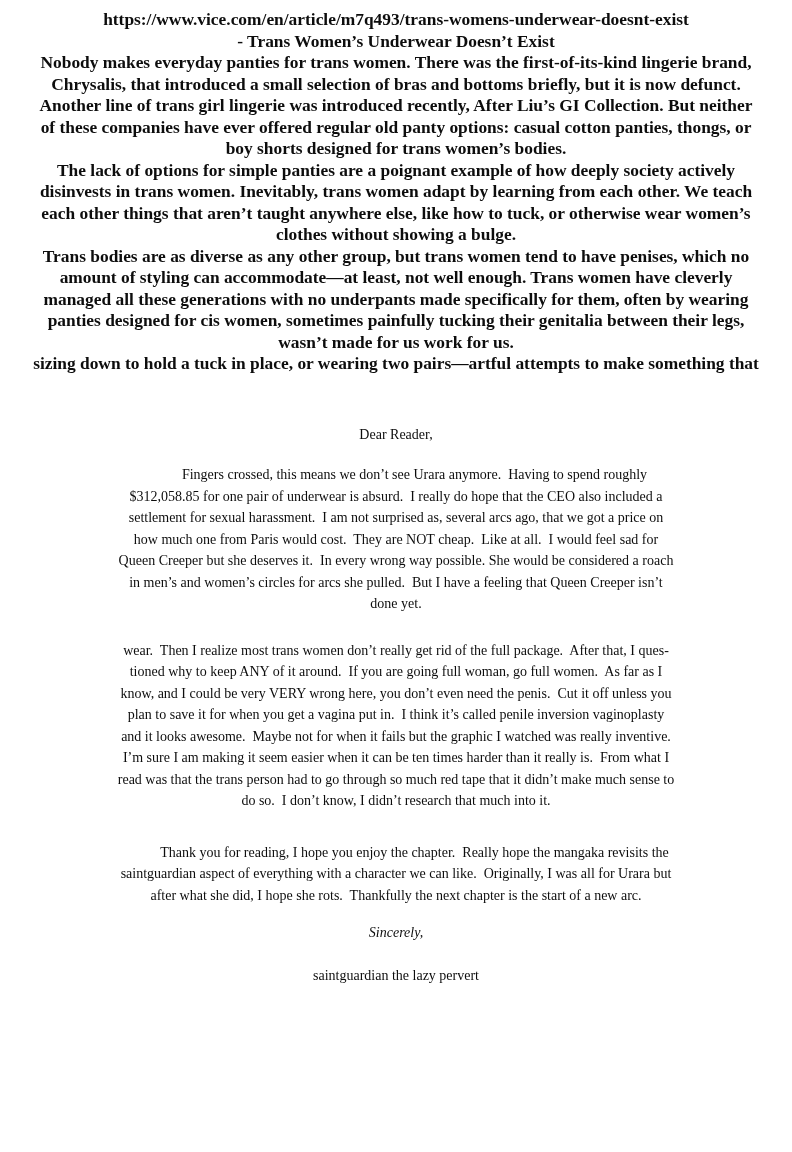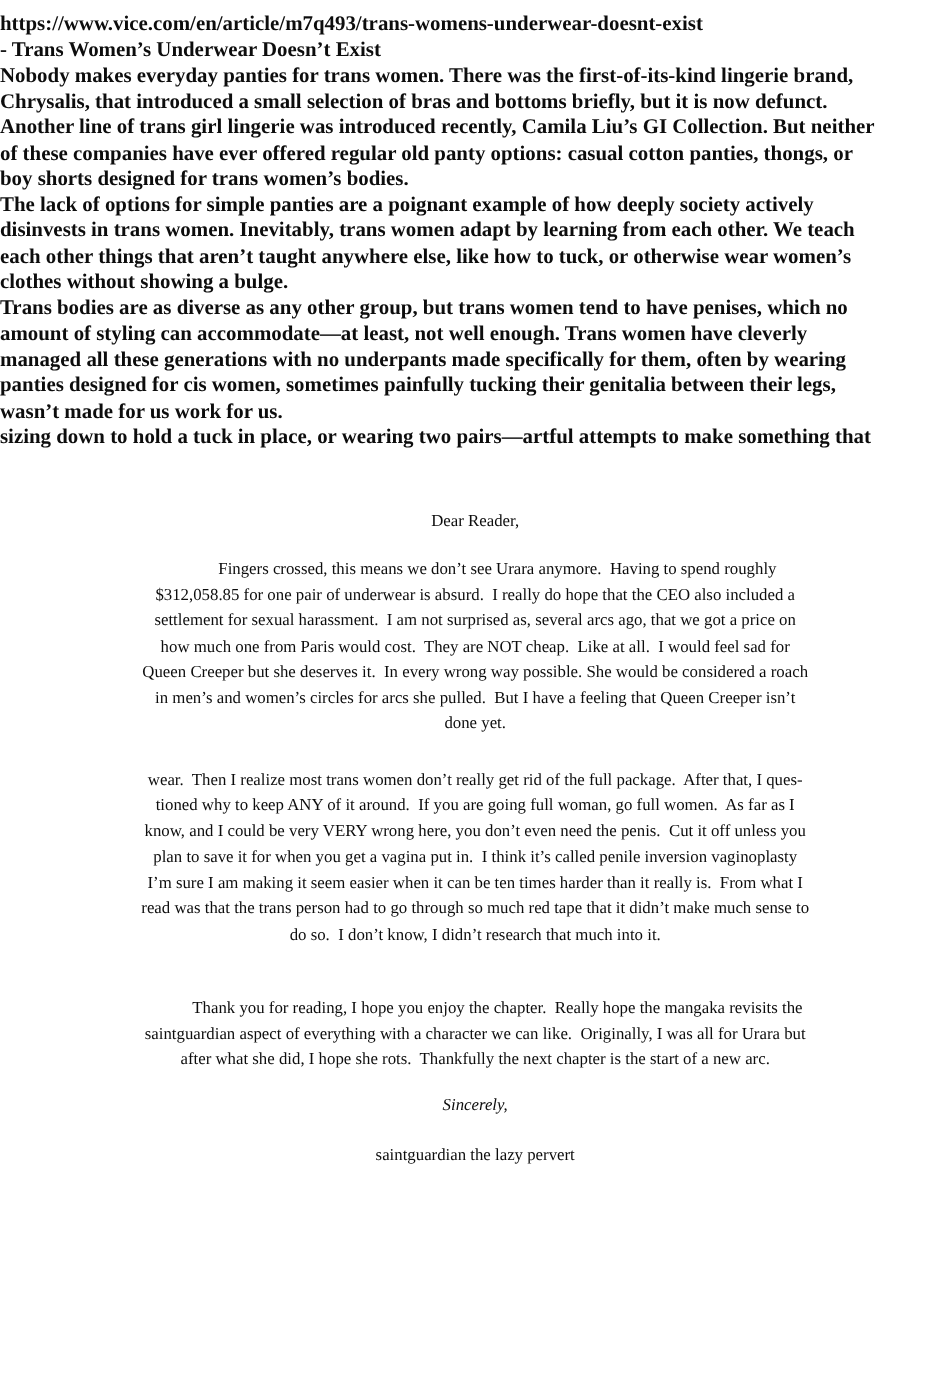--- a/index.html
+++ b/index.html
@@ -14,56 +14,57 @@
     font-family: "Liberation Serif", "DejaVu Serif", serif;
     color: #0d0d0d;
   }
   .page {
     width: 792px;
     height: 1152px;
     background: #ffffff;
   }
   .quote-block {
     padding-top: 9px;
+    text-align: center;
     font-weight: bold;
     font-size: 17.4px;
     line-height: 21.5px;
   }
   .quote-block .line {
     white-space: pre;
   }
   .letter {
     margin-left: 13px;
     margin-right: 13px;
     font-size: 14px;
     line-height: 21.5px;
     text-align: center;
   }
   .letter .line {
     white-space: pre;
   }
   .salutation { margin-top: 49px; }
   .para-1 { margin-top: 19px; }
   .para-2 { margin-top: 25px; }
-  .para-3 { margin-top: 40px; }
+  .para-3 { margin-top: 30px; }
   .indent { text-indent: 37px; }
   .closing { margin-top: 16px; font-style: italic; }
   .signature { margin-top: 21px; }
 </style>
 </head>
 <body>
 
 <div class="page">
 
   <div class="quote-block">
     <div class="line">https://www.vice.com/en/article/m7q493/trans-womens-underwear-doesnt-exist</div>
     <div class="line">- Trans Women’s Underwear Doesn’t Exist</div>
     <div class="line">Nobody makes everyday panties for trans women. There was the first-of-its-kind lingerie brand,</div>
     <div class="line">Chrysalis, that introduced a small selection of bras and bottoms briefly, but it is now defunct.</div>
-    <div class="line">Another line of trans girl lingerie was introduced recently, Camila Liu’s GI Collection. But neither</div>
+    <div class="line">Another line of trans girl lingerie was introduced recently, After Liu’s GI Collection. But neither</div>
     <div class="line">of these companies have ever offered regular old panty options: casual cotton panties, thongs, or</div>
     <div class="line">boy shorts designed for trans women’s bodies.</div>
     <div class="line">The lack of options for simple panties are a poignant example of how deeply society actively</div>
     <div class="line">disinvests in trans women. Inevitably, trans women adapt by learning from each other. We teach</div>
     <div class="line">each other things that aren’t taught anywhere else, like how to tuck, or otherwise wear women’s</div>
     <div class="line">clothes without showing a bulge.</div>
     <div class="line">Trans bodies are as diverse as any other group, but trans women tend to have penises, which no</div>
     <div class="line">amount of styling can accommodate—at least, not well enough. Trans women have cleverly</div>
     <div class="line">managed all these generations with no underpants made specifically for them, often by wearing</div>
     <div class="line">panties designed for cis women, sometimes painfully tucking their genitalia between their legs,</div>
@@ -82,20 +83,21 @@
       <div class="line">Queen Creeper but she deserves it.  In every wrong way possible. She would be considered a roach</div>
       <div class="line">in men’s and women’s circles for arcs she pulled.  But I have a feeling that Queen Creeper isn’t</div>
       <div class="line">done yet.</div>
     </div>
 
     <div class="para-2">
       <div class="line">wear.  Then I realize most trans women don’t really get rid of the full package.  After that, I ques-</div>
       <div class="line">tioned why to keep ANY of it around.  If you are going full woman, go full women.  As far as I</div>
       <div class="line">know, and I could be very VERY wrong here, you don’t even need the penis.  Cut it off unless you</div>
       <div class="line">plan to save it for when you get a vagina put in.  I think it’s called penile inversion vaginoplasty</div>
+      <div class="line">and it looks awesome.  Maybe not for when it fails but the graphic I watched was really inventive.</div>
       <div class="line">I’m sure I am making it seem easier when it can be ten times harder than it really is.  From what I</div>
       <div class="line">read was that the trans person had to go through so much red tape that it didn’t make much sense to</div>
       <div class="line">do so.  I don’t know, I didn’t research that much into it.</div>
     </div>
 
     <div class="para-3">
       <div class="line indent">Thank you for reading, I hope you enjoy the chapter.  Really hope the mangaka revisits the</div>
       <div class="line">saintguardian aspect of everything with a character we can like.  Originally, I was all for Urara but</div>
       <div class="line">after what she did, I hope she rots.  Thankfully the next chapter is the start of a new arc.</div>
     </div>

